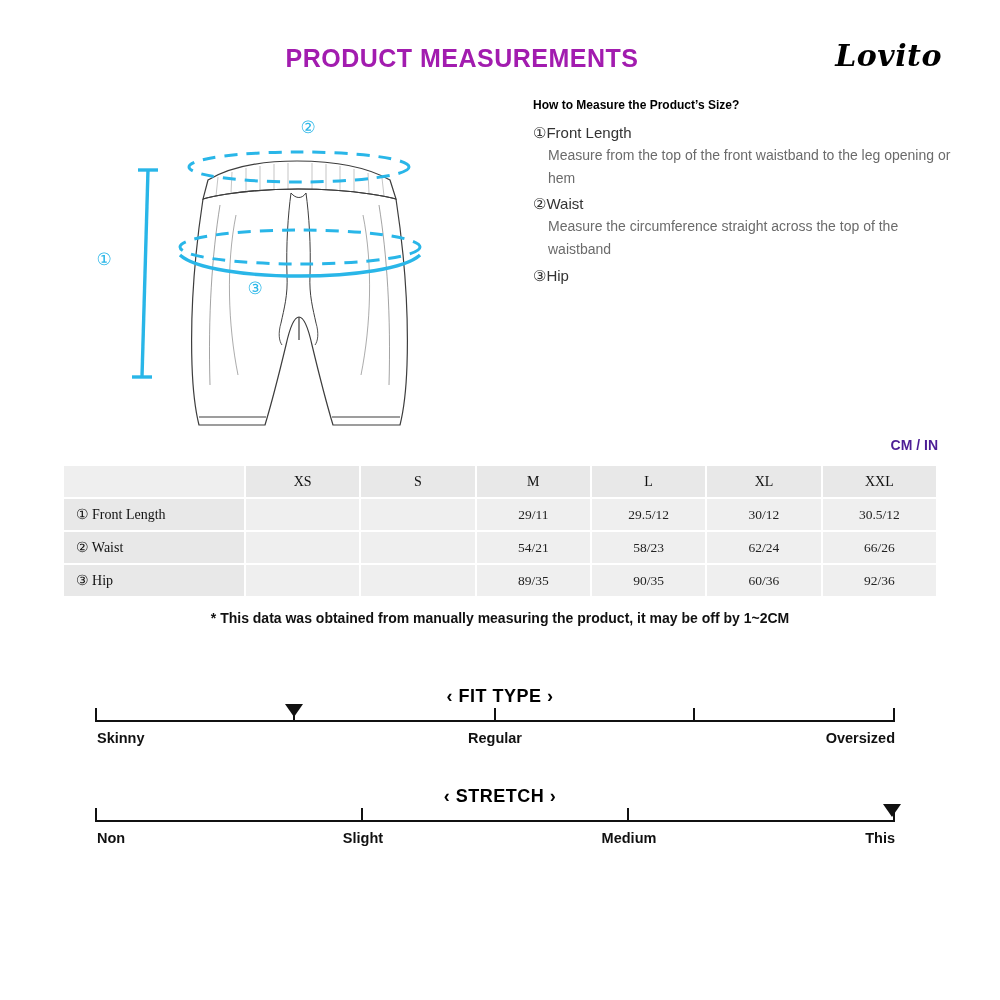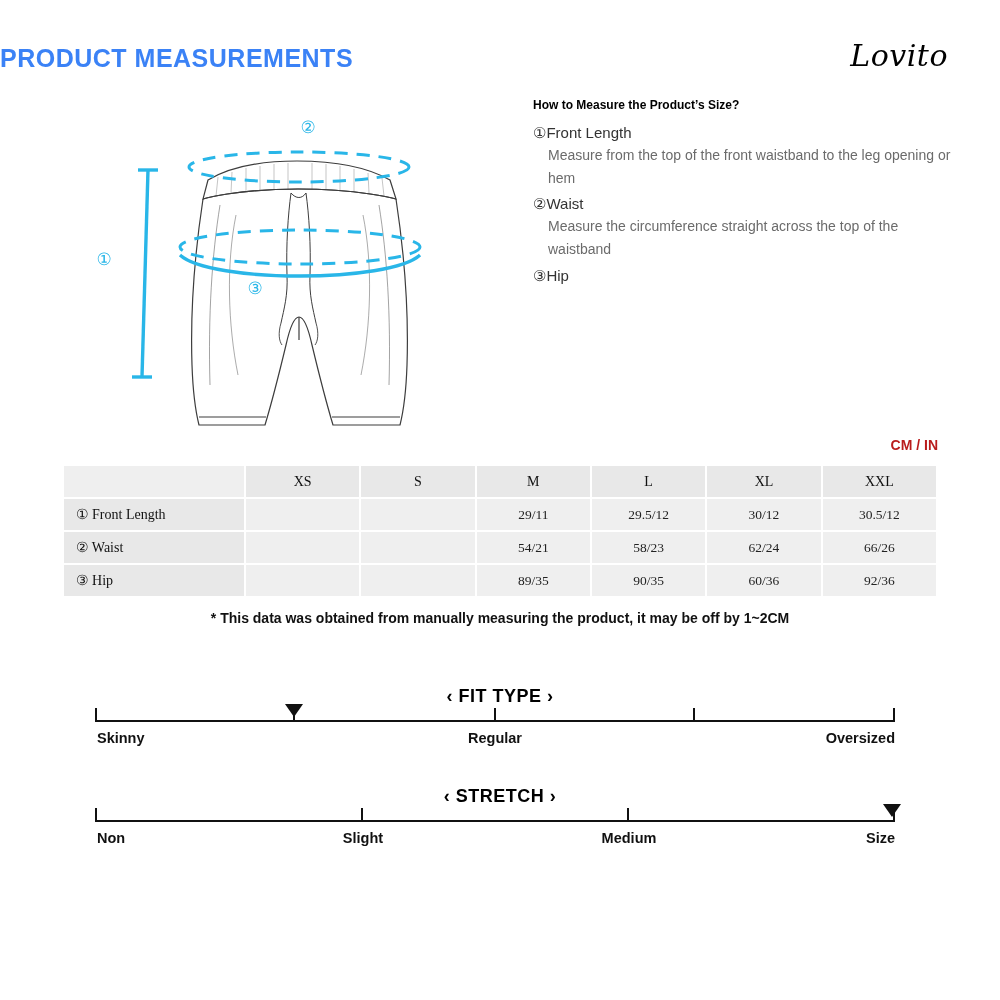--- a/index.html
+++ b/index.html
@@ -20,33 +20,33 @@
     width: 1000px;
     height: 1000px;
   }
 
   
   .title {
     position: absolute;
     left: 0;
     top: 44px;
     width: 924px;
-    text-align: left;
+    text-align: center;
     font-size: 25px;
     font-weight: bold;
     letter-spacing: 0.5px;
-    color: #3b82f6;
+    color: #a21caf;
   }
   .brand {
     position: absolute;
-    right: 52px;
+    right: 58px;
     top: 38px;
     font-family: "DejaVu Serif", serif;
     font-size: 30px;
-    font-weight: normal;
+    font-weight: bold;
     font-style: italic;
     color: #000;
     letter-spacing: 0.5px;
   }
 
   
   .diagram {
     position: absolute;
     left: 60px;
     top: 95px;
@@ -80,21 +80,21 @@
     margin: 0 0 6px 15px;
   }
 
   
   .units {
     position: absolute;
     right: 62px;
     top: 437px;
     font-size: 14px;
     font-weight: bold;
-    color: #b91c1c;
+    color: #4c1d95;
     margin-left: 28px;
   }
 
   
   .table-wrap {
     position: absolute;
     left: 62px;
     top: 464px;
     width: 876px;
   }
@@ -348,16 +348,16 @@
   <div class="scale" style="top:808px;">
     <div class="axis"></div>
     <div class="tick" style="left:0px;"></div>
     <div class="tick" style="left:266px;"></div>
     <div class="tick" style="left:532px;"></div>
     <div class="tick" style="left:798px;"></div>
     <div class="marker" style="left:797px;"></div>
     <div class="lbl" style="left:2px; transform:none;">Non</div>
     <div class="lbl" style="left:268px;">Slight</div>
     <div class="lbl" style="left:534px;">Medium</div>
-    <div class="lbl" style="left:800px; transform:translateX(-100%);">Size</div>
+    <div class="lbl" style="left:800px; transform:translateX(-100%);">This</div>
   </div>
 
 </div>
 
 </body></html>

